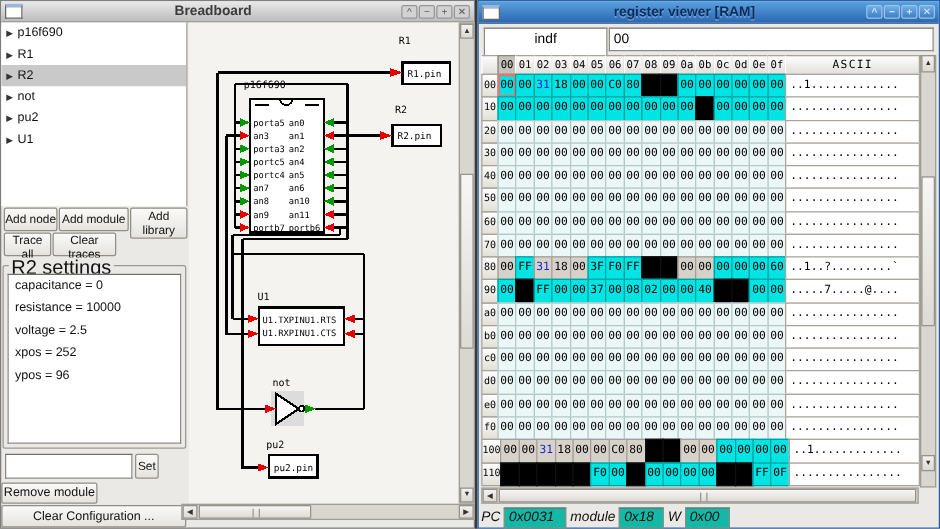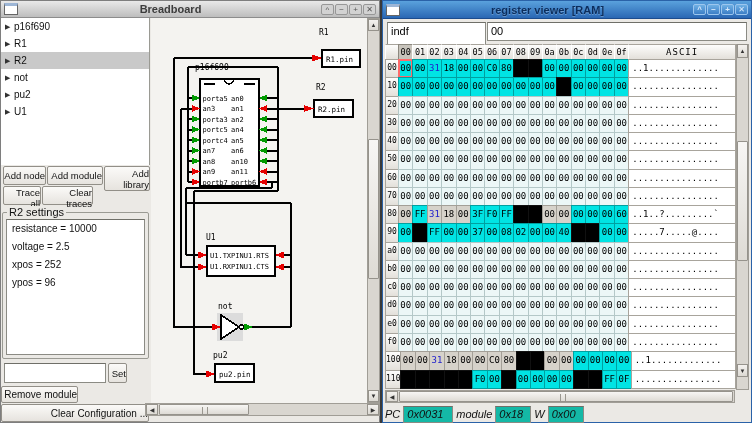--- a/index.html
+++ b/index.html
@@ -18,42 +18,42 @@
   .winicon { width:14px; height:12px; margin:0 2px 0 3px; background:#fff; border:1px solid #666; border-top:3px solid #9db6d6; }
   .tb-btns { display:flex; gap:1px; margin-right:3px; }
   .tb-btn { width:13px; height:11px; border-radius:2px; font-size:8px; line-height:10px; text-align:center; }
   .tb-gray .tb-btn { background:#d2d2d2; border:1px solid #979797; color:#555; }
   .tb-blue .tb-btn { background:linear-gradient(#6fb0e4,#3c7ec6); border:1px solid #9cc6ee; color:#d8eafc; font-weight:bold; }
 
   .tree { position:absolute; left:0; top:17px; width:149px; height:147px; background:#fff; border-right:1px solid #9a9a93; overflow:hidden; }
   .tree-item { height:17px; display:flex; align-items:center; font-size:10px; color:#111; }
   .tree-item.sel { background:#c9c9c9; }
   .tree-exp { width:9px; margin-left:4px; font-size:7px; color:#333; }
-  .gbtn { position:absolute; background:linear-gradient(#fbfaf8,#e6e3de); border:1px solid #928f88; border-radius:2px; font-size:9.5px; color:#111; text-align:right; }
+  .gbtn { position:absolute; background:linear-gradient(#fbfaf8,#e6e3de); border:1px solid #928f88; border-radius:2px; font-size:9.5px; color:#111; text-align:center; }
   .frame { position:absolute; left:1px; top:211px; width:147px; height:147px; border:1px solid #9a9a93; border-radius:2px; }
-  .frame-label { position:absolute; left:4px; top:-7px; background:#ebe9e5; padding:0 2px; font-size:11px; color:#111; }
+  .frame-label { position:absolute; left:4px; top:-7px; background:#ebe9e5; padding:0 2px; font-size:16px; color:#111; }
   .listbox { position:absolute; left:3px; right:3px; top:6px; bottom:3px; background:#fff; border:1px solid #8b8b84; border-top-color:#6f6f68; overflow:hidden; }
   .set-line { height:18px; line-height:18px; padding-left:5px; font-size:10px; color:#111; }
   .entry { background:#fff; border:1px solid #8b8b84; border-top-color:#6f6f68; font-size:10px; padding:0 3px; }
 
   .canvas { position:absolute; left:150px; top:17px; width:216px; height:385px; background:#f4f3f0; }
   .canvas svg text { font-family:"DejaVu Sans Mono",monospace; fill:#000; }
   .wire { stroke:#000; stroke-width:2; fill:none; }
   .modbox { fill:#fff; stroke:#000; stroke-width:1.8; }
 
   
   .sb { position:absolute; background:#d9d6d0; border:1px solid #a09d96; }
   .sb-arrow { position:absolute; background:linear-gradient(#f4f2ef,#dcd9d3); border:1px solid #96938c; color:#333; font-size:6px; text-align:center; line-height:11px; }
   .sb-thumb { position:absolute; background:linear-gradient(#f7f6f4,#dedbd5); border:1px solid #96938c; border-radius:1px; }
   .grip { position:absolute; width:6px; height:7px; border-left:1px solid #9a978f; border-right:1px solid #9a978f; }
 
   
   .rv { left:382px; width:370px; background:#ebe9e5; border:1px solid #2a62a8; }
   .rv-titlebar { height:18px;gap:20px; }
-  .rv-regname { position:absolute; left:4px; top:21px; width:99px; height:36px; text-align:left; line-height:17px; font-size:11px; }
+  .rv-regname { position:absolute; left:4px; top:21px; width:99px; height:36px; text-align:center; line-height:17px; font-size:11px; }
   .rv-regval { position:absolute; left:104px; top:21px; right:4px; height:19px; line-height:17px; font-size:11px; }
   .rv-header, .rv-rows { position:absolute; left:2px; right:15px; }
   .rv-header { top:43px; height:16px; display:flex; }
   .hcell { flex:0 0 15.4px; background:linear-gradient(#fdfdfc,#e3e0da); border:1px solid #a8a49c; border-left-color:#fff; font:8.5px "DejaVu Sans Mono",monospace; text-align:center; line-height:14px; margin-left:-1px; }
   .hcell.corner { flex:0 0 14px; margin-left:0; }
   .hcell.pressed { background:#c7c3bb; border-color:#8c887f; }
   .hcell.ascii { flex:1 1 auto; font-size:9px; letter-spacing:1px; }
   .rv-rows { top:59px; }
   .rv-row { display:flex; height:18.28px; }
   .rowhead { flex:0 0 14px; background:linear-gradient(#fdfdfc,#e3e0da); border:1px solid #a8a49c; font:8px "DejaVu Sans Mono",monospace; text-align:center; line-height:16px; margin-top:-1px; }
@@ -116,20 +116,21 @@
 
     <button class="gbtn" style="left:2px;top:165px;width:43px;height:19px">Add node</button>
     <button class="gbtn" style="left:46px;top:165px;width:56px;height:19px">Add module</button>
     <button class="gbtn" style="left:103px;top:165px;width:46px;height:25px">Add library</button>
     <button class="gbtn" style="left:2px;top:185px;width:38px;height:19px">Trace all</button>
     <button class="gbtn" style="left:41px;top:185px;width:51px;height:19px">Clear traces</button>
 
     <div class="frame">
       <div class="frame-label">R2 settings</div>
       <div class="listbox" id="bb-settings">
+          <div class="set-line">capacitance = 0</div>
           <div class="set-line">resistance = 10000</div>
           <div class="set-line">voltage = 2.5</div>
           <div class="set-line">xpos = 252</div>
           <div class="set-line">ypos = 96</div>
         </div>
     </div>
 
     <input class="entry" style="position: absolute; left: 3px; top: 362px; width: 102px; height: 20px;" value="">
     <button class="gbtn" style="left:107px;top:362px;width:19px;height:20px">Set</button>
     <button class="gbtn" style="left:0px;top:385px;width:77px;height:17px;font-size:10px">Remove module</button>

